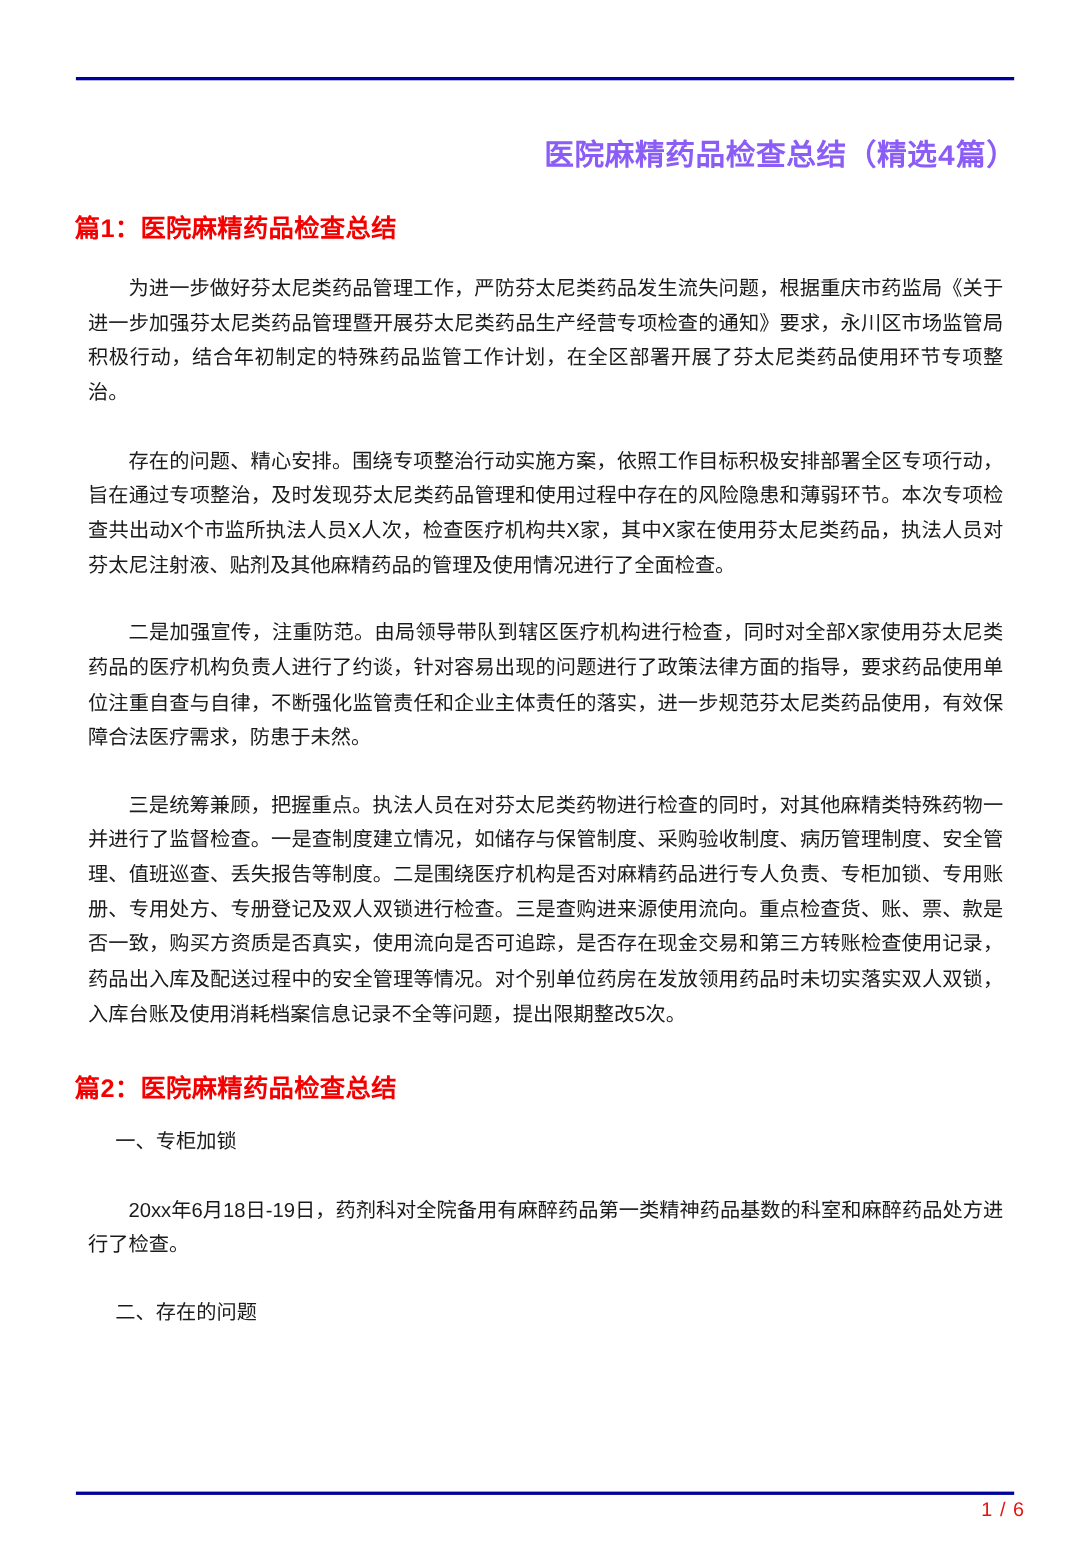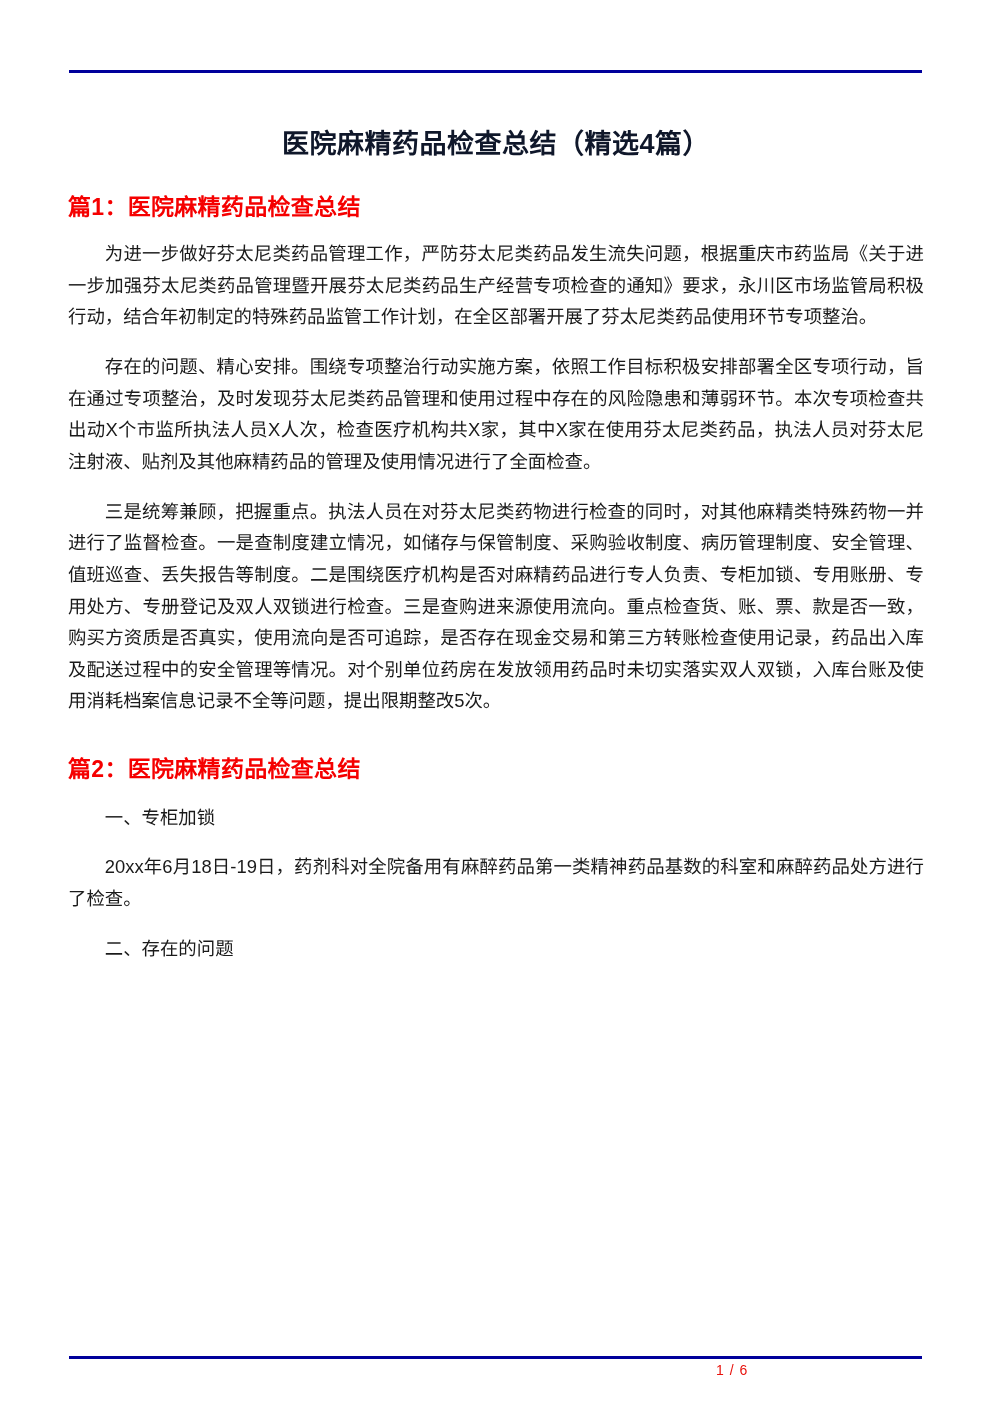--- a/index.html
+++ b/index.html
@@ -32,59 +32,61 @@
     width: 853px;
     height: 3px;
     background: #00009b;
   }
   .rule-top { top: 70px; }
   .rule-bottom { top: 1356px; }
 
   .page-number {
     position: absolute;
     top: 1362px;
-    right: 76px;
+    right: 60px;
     width: 200px;
+    text-align: right;
     color: #e8120c;
-    font-size: 14px;
+    font-size: 18px;
     letter-spacing: 1px;
     font-family: "Liberation Sans", "DejaVu Sans", sans-serif;
   }
 
   
   .content {
     position: absolute;
     left: 68px;
     top: 112px;
     width: 856px;
   }
 
   .doc-title {
     margin: 0 0 0 0;
     padding: 14px 0 6px 0;
-    text-align: center;
+    text-align: right;
     font-size: 27px;
     font-weight: bold;
     line-height: 1.35;
     letter-spacing: 0.5px;
-    color: #0f172a;
+    color: #8b5cf6;
+    font-family: Liberation Mono, monospace;
   }
 
   .section-heading {
     margin: 22px 0 4px 0;
     font-size: 23px;
     font-weight: bold;
     line-height: 1.5;
     color: #f50000;
     letter-spacing: 0.3px;
   }
   .section-heading.sec2 { margin-top: 26px; }
 
   p.body {
-    margin: 0;
+    margin: 12px;
     padding: 9px 0 9px 0;
     font-size: 18.4px;
     line-height: 1.72;
     text-align: justify;
     text-justify: inter-ideograph;
     text-indent: 2em;
     color: #1a1a1a;
     word-break: break-all;
   }
   p.sub-heading {
@@ -105,20 +107,21 @@
   <div class="rule rule-top"></div>
 
   <div class="content">
 
     <h1 class="doc-title">医院麻精药品检查总结（精选4篇）</h1>
 
     <h2 class="section-heading">篇1：医院麻精药品检查总结</h2>
 
     <p class="body">为进一步做好芬太尼类药品管理工作，严防芬太尼类药品发生流失问题，根据重庆市药监局《关于进一步加强芬太尼类药品管理暨开展芬太尼类药品生产经营专项检查的通知》要求，永川区市场监管局积极行动，结合年初制定的特殊药品监管工作计划，在全区部署开展了芬太尼类药品使用环节专项整治。</p>
     <p class="body">存在的问题、精心安排。围绕专项整治行动实施方案，依照工作目标积极安排部署全区专项行动，旨在通过专项整治，及时发现芬太尼类药品管理和使用过程中存在的风险隐患和薄弱环节。本次专项检查共出动X个市监所执法人员X人次，检查医疗机构共X家，其中X家在使用芬太尼类药品，执法人员对芬太尼注射液、贴剂及其他麻精药品的管理及使用情况进行了全面检查。</p>
+    <p class="body">二是加强宣传，注重防范。由局领导带队到辖区医疗机构进行检查，同时对全部X家使用芬太尼类药品的医疗机构负责人进行了约谈，针对容易出现的问题进行了政策法律方面的指导，要求药品使用单位注重自查与自律，不断强化监管责任和企业主体责任的落实，进一步规范芬太尼类药品使用，有效保障合法医疗需求，防患于未然。</p>
     <p class="body">三是统筹兼顾，把握重点。执法人员在对芬太尼类药物进行检查的同时，对其他麻精类特殊药物一并进行了监督检查。一是查制度建立情况，如储存与保管制度、采购验收制度、病历管理制度、安全管理、值班巡查、丢失报告等制度。二是围绕医疗机构是否对麻精药品进行专人负责、专柜加锁、专用账册、专用处方、专册登记及双人双锁进行检查。三是查购进来源使用流向。重点检查货、账、票、款是否一致，购买方资质是否真实，使用流向是否可追踪，是否存在现金交易和第三方转账检查使用记录，药品出入库及配送过程中的安全管理等情况。对个别单位药房在发放领用药品时未切实落实双人双锁，入库台账及使用消耗档案信息记录不全等问题，提出限期整改5次。</p>
 
     <h2 class="section-heading sec2">篇2：医院麻精药品检查总结</h2>
 
     <p class="sub-heading">一、专柜加锁</p>
     <p class="body tight">20xx年6月18日-19日，药剂科对全院备用有麻醉药品第一类精神药品基数的科室和麻醉药品处方进行了检查。</p>
     <p class="sub-heading">二、存在的问题</p>
 
   </div>
 

